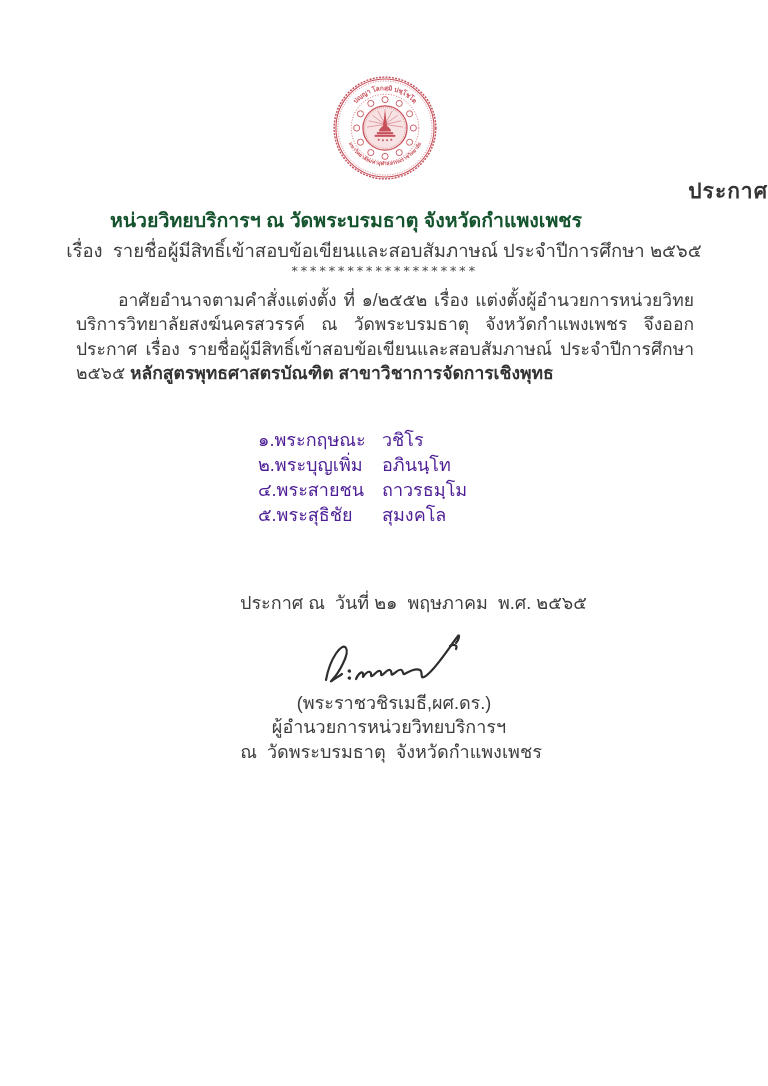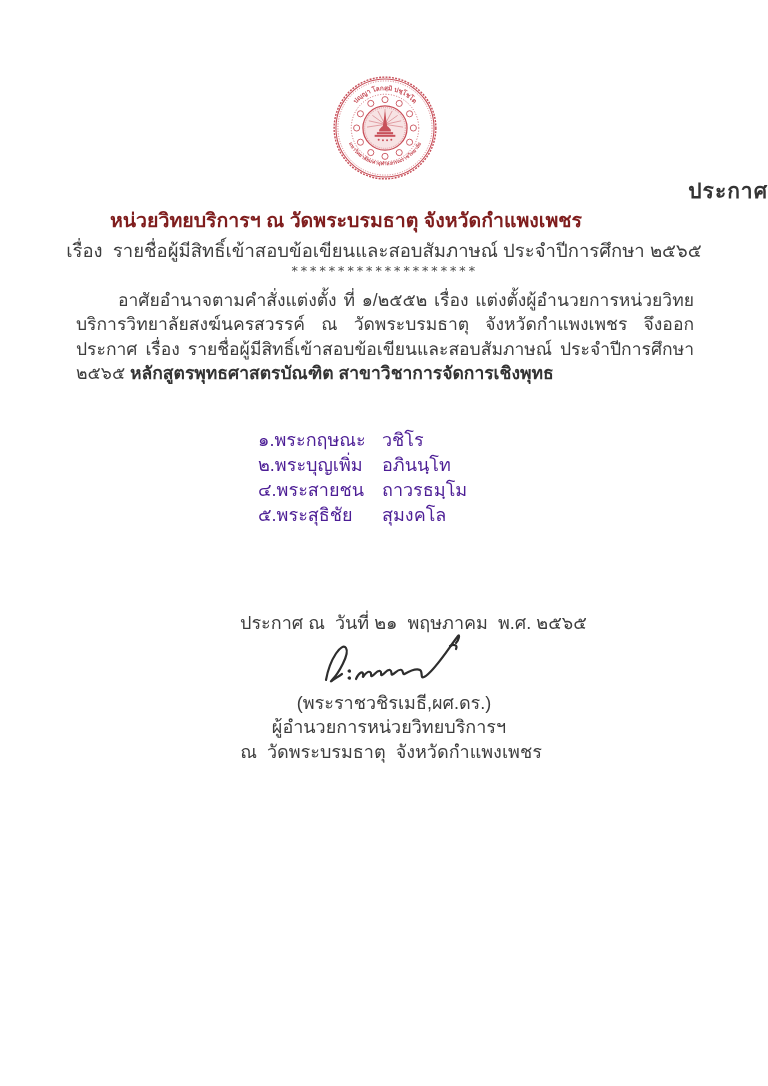--- a/index.html
+++ b/index.html
@@ -17,21 +17,21 @@
   .seal-wrap { position:absolute; left:328px; top:74px; width:114px; height:108px; }
   .seal-wrap svg { width:100%; height:100%; }
   
   .doc-title {
     position:absolute; top:174px; left:0; width:768px;
     text-align:right; font-size:21px; font-weight:bold; color:#343434;
     letter-spacing:1px;
   }
   .doc-org {
     position:absolute; top:205px; left:0; width:692px;
-    text-align:center; font-size:19.5px; font-weight:bold; color:#7f1d1d;
+    text-align:center; font-size:19.5px; font-weight:bold; color:#14532d;
   }
   .doc-subject {
     position:absolute; top:236px; left:0; width:768px;
     text-align:center; font-size:18.5px; color:#3d3d3d; white-space:pre-wrap;
   }
   .doc-divider {
     position:absolute; top:263px; left:0; width:768px;
     text-align:center; font-size:13px; color:#4a4a4a; letter-spacing:1.5px;
     font-family:"DejaVu Sans Mono",monospace;
   }
@@ -46,21 +46,21 @@
   
   .candidate-list {
     position:absolute; left:258px; top:428px;
     font-size:18px; line-height:25px; color:#4c1d95;
   }
   .candidate-row { display:flex; }
   .candidate-no-name { width:118px; }
   .candidate-dhamma { padding-left:6px; }
   
   .date-line {
-    position:absolute; left:240px; top:608px;
+    position:absolute; left:240px; top:588px;
     font-size:18px; color:#3d3d3d; white-space:pre-wrap;
   }
   .signature-wrap { position:absolute; left:312px; top:628px; width:160px; height:66px; }
   .signature-wrap svg { width:100%; height:100%; }
   .sig-name {
     position:absolute; top:688px; left:0; width:788px;
     text-align:center; font-size:18px; color:#3d3d3d;
   }
   .sig-title1 {
     position:absolute; top:712px; left:0; width:778px;

